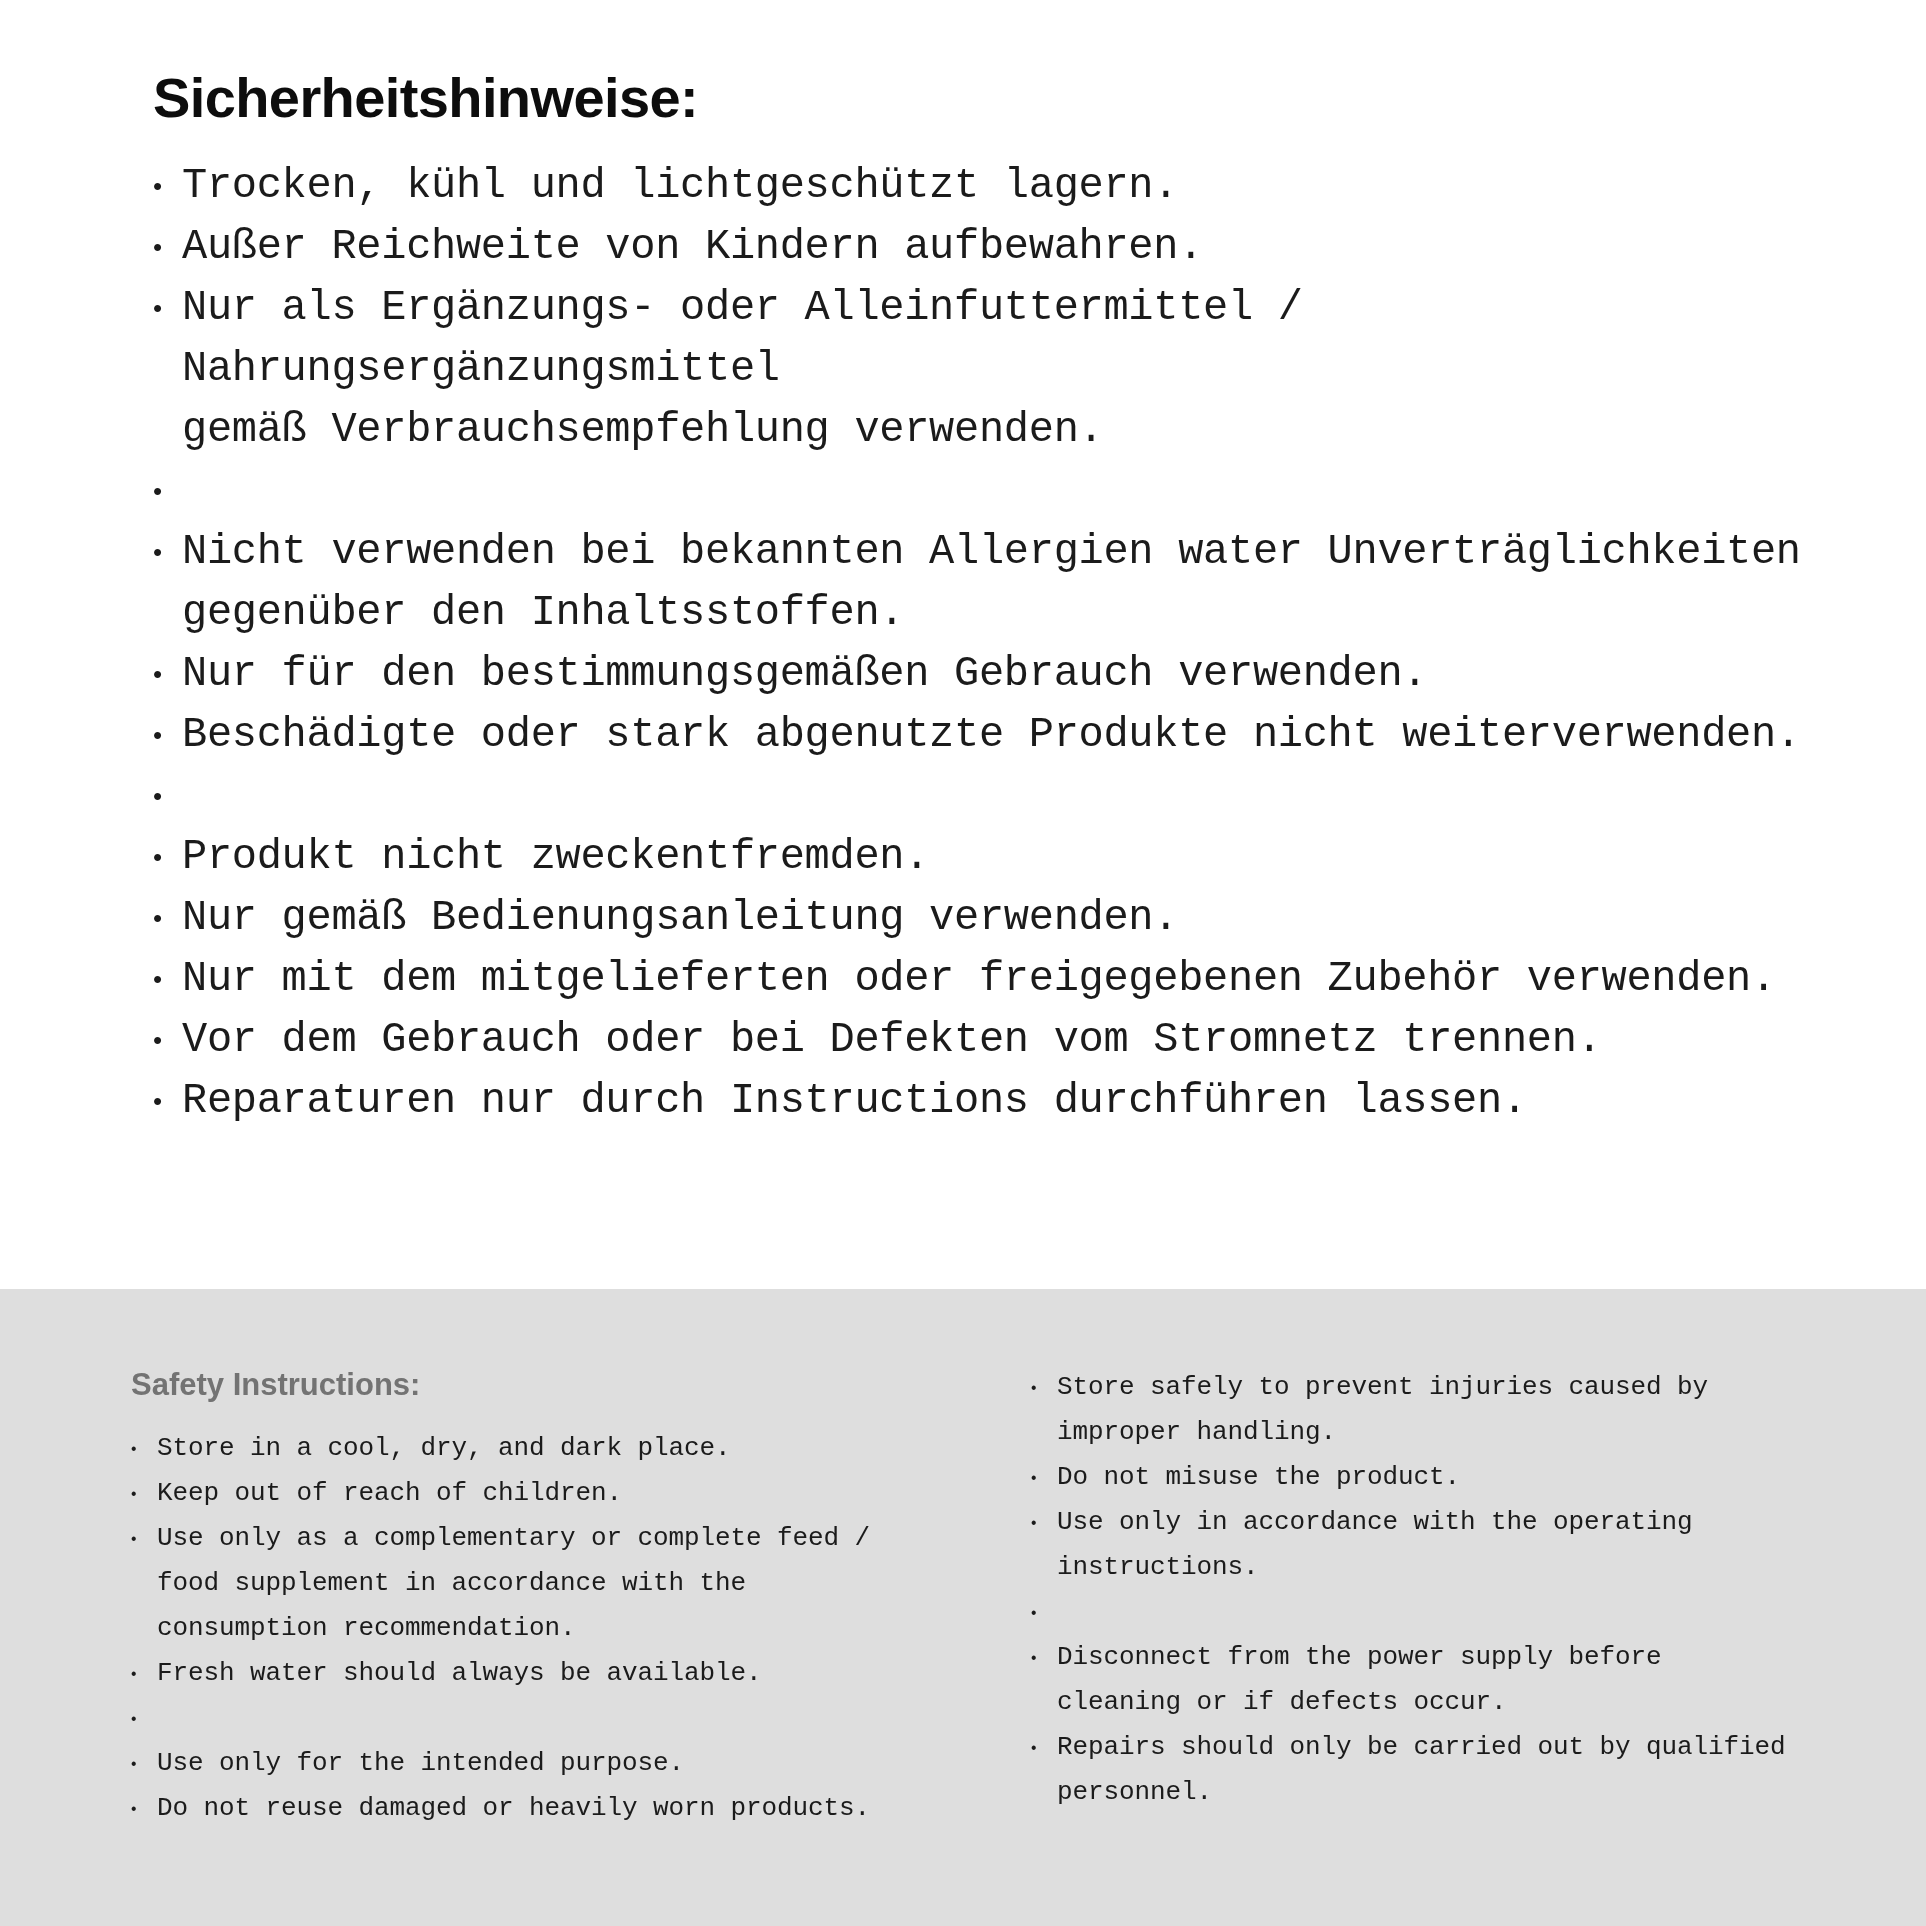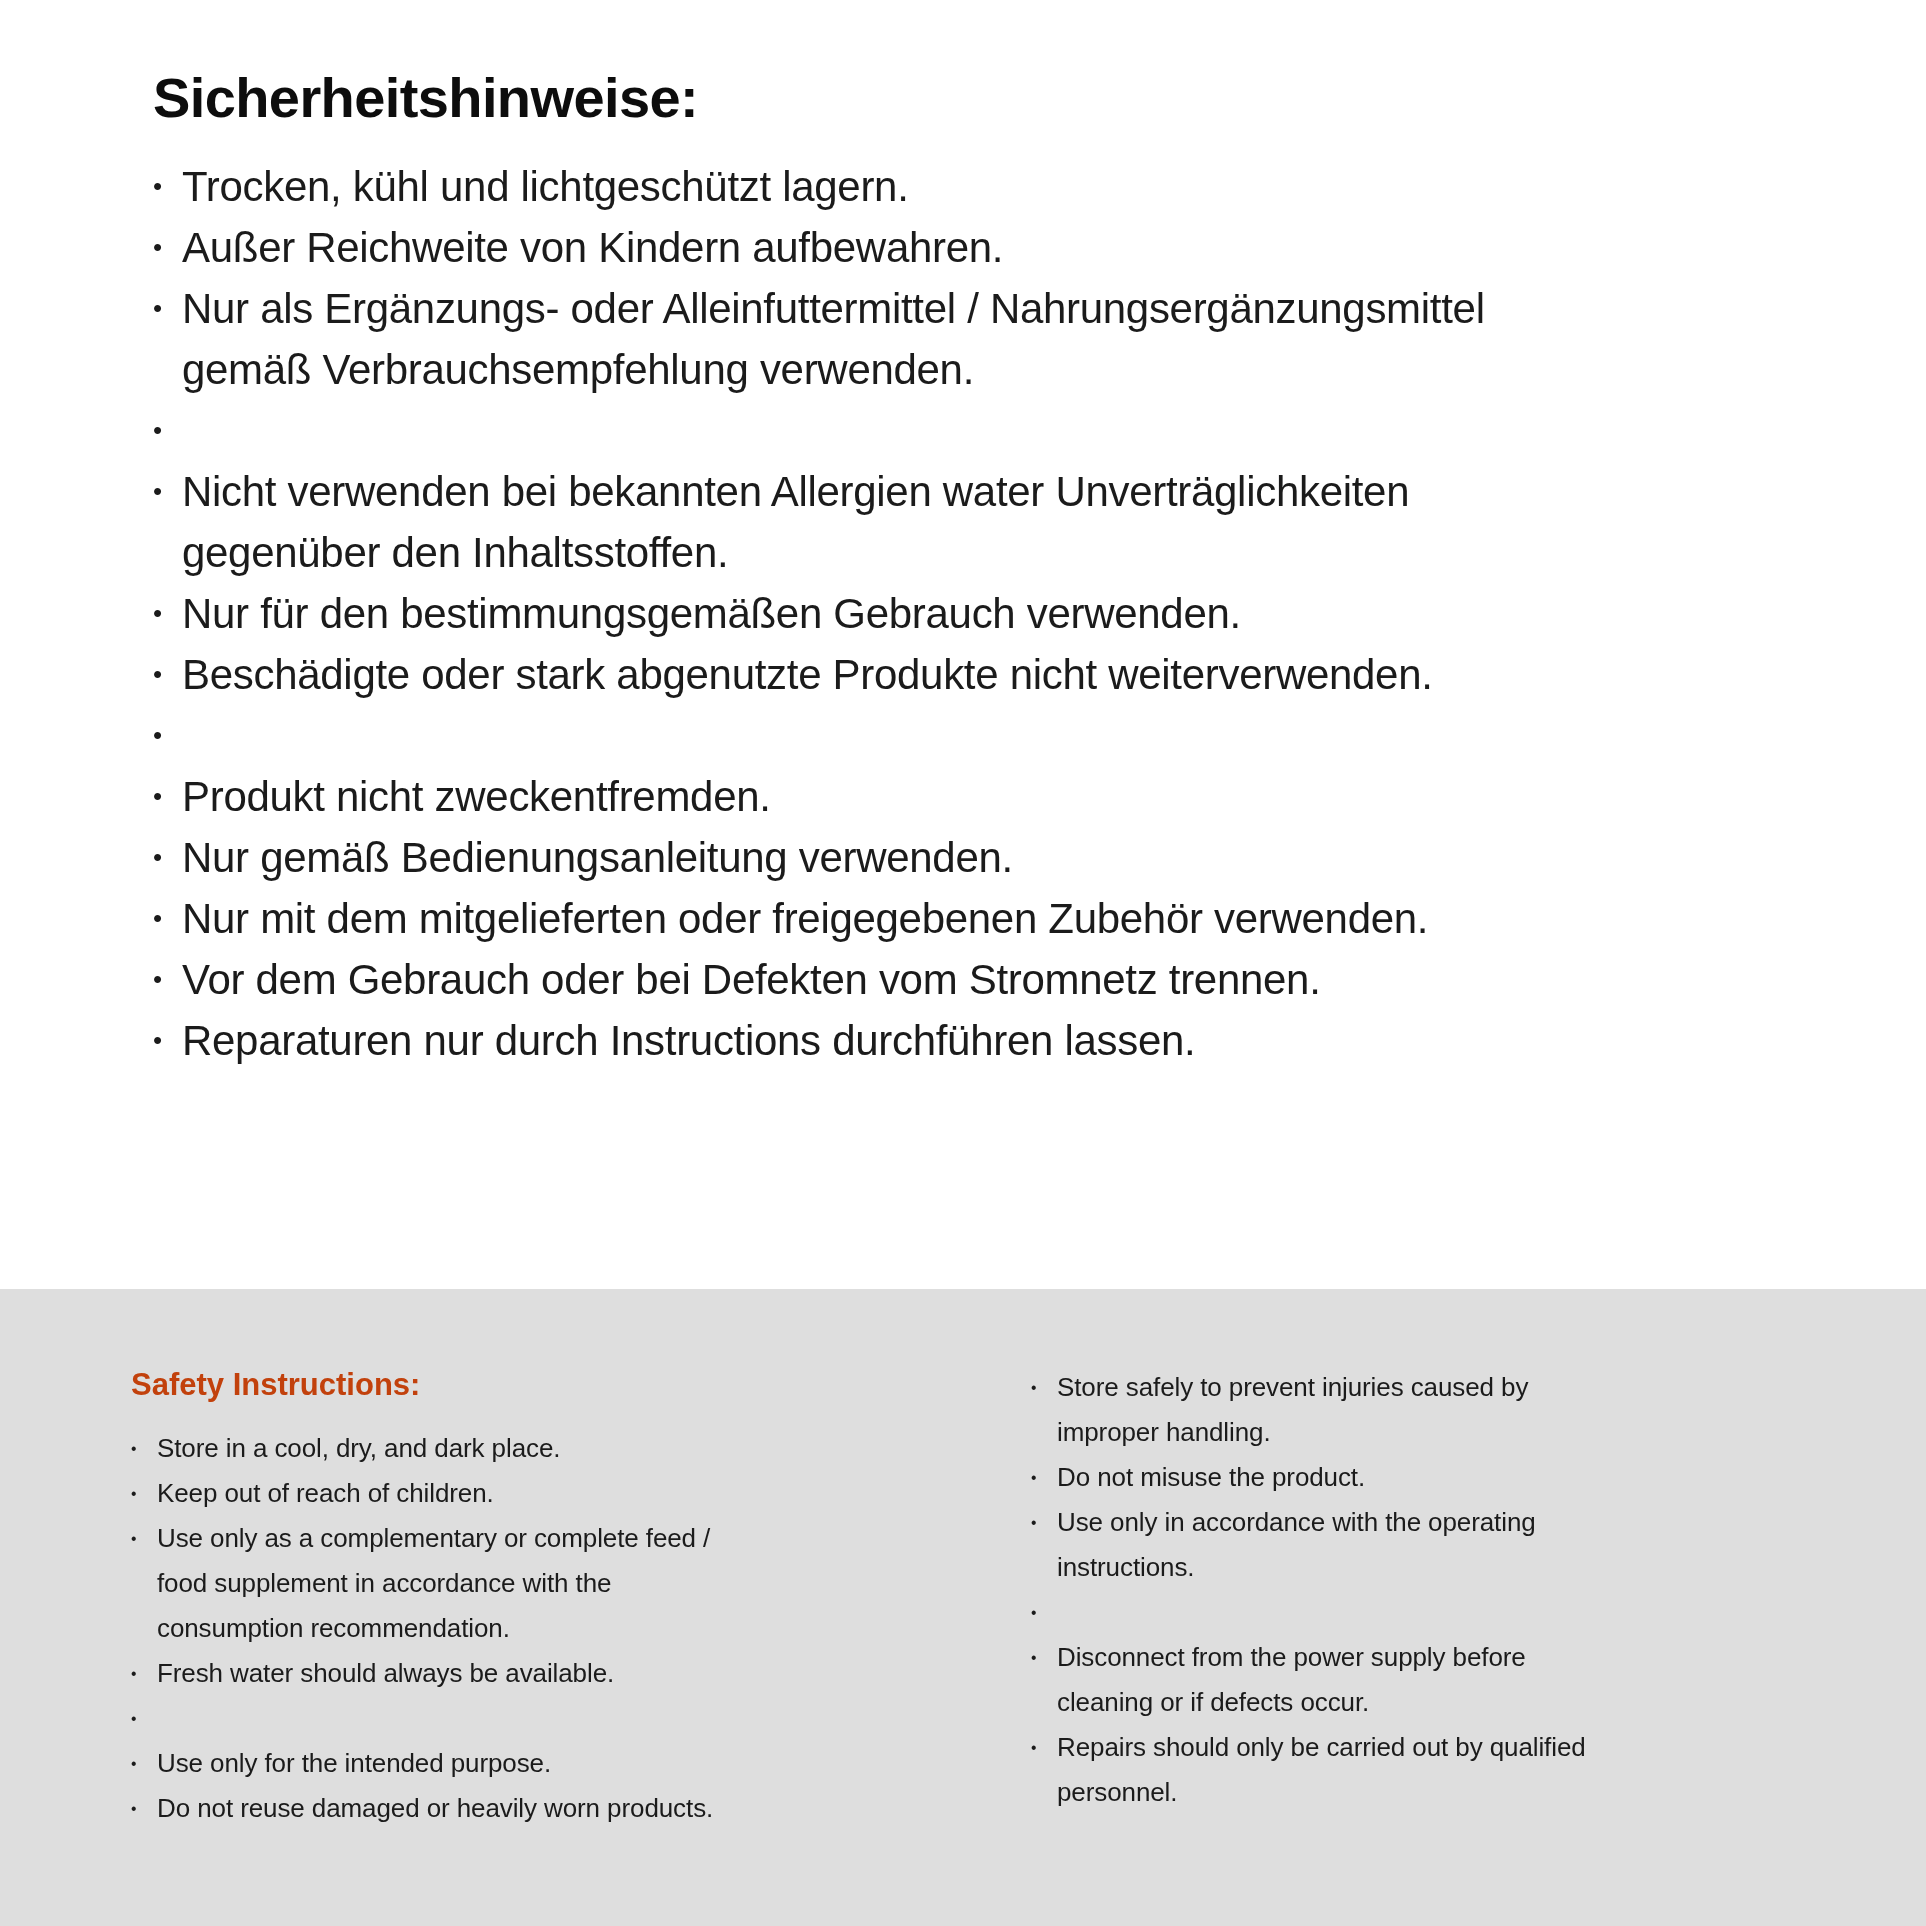--- a/index.html
+++ b/index.html
@@ -49,20 +49,21 @@
     letter-spacing: -0.3px;
   }
   .de-list .marker {
     flex: none;
     width: 29px;
     font-size: 0.62em;
     line-height: 61px;
   }
   .item-text {
     white-space: pre-line;
+    font-family: Liberation Mono, monospace;
   }
 
   
   .en-panel {
     position: absolute;
     left: 0;
     top: 1289px;
     width: 1926px;
     height: 637px;
     background: #dedede;
@@ -72,21 +73,21 @@
   }
   .en-col-left {
     flex: none;
     width: 822px;
   }
   .en-heading {
     margin: 0 0 22px 0;
     font-size: 31px;
     line-height: 39px;
     font-weight: 700;
-    color: #c2410c;
+    color: #737373;
   }
   .en-col-right {
     flex: none;
     margin-left: 78px;
     width: 828px;
   }
   .en-list {
     margin-left: 16px;
   }
   .en-list li {

